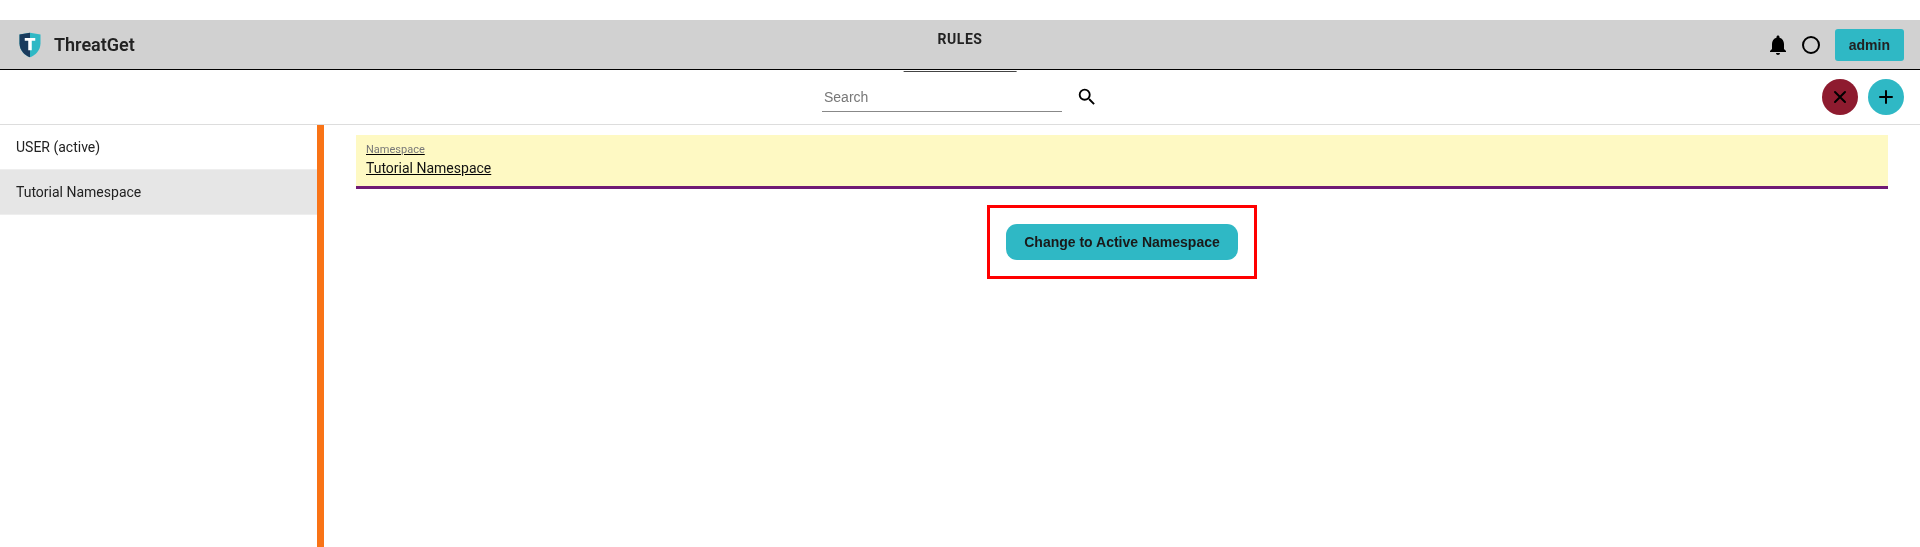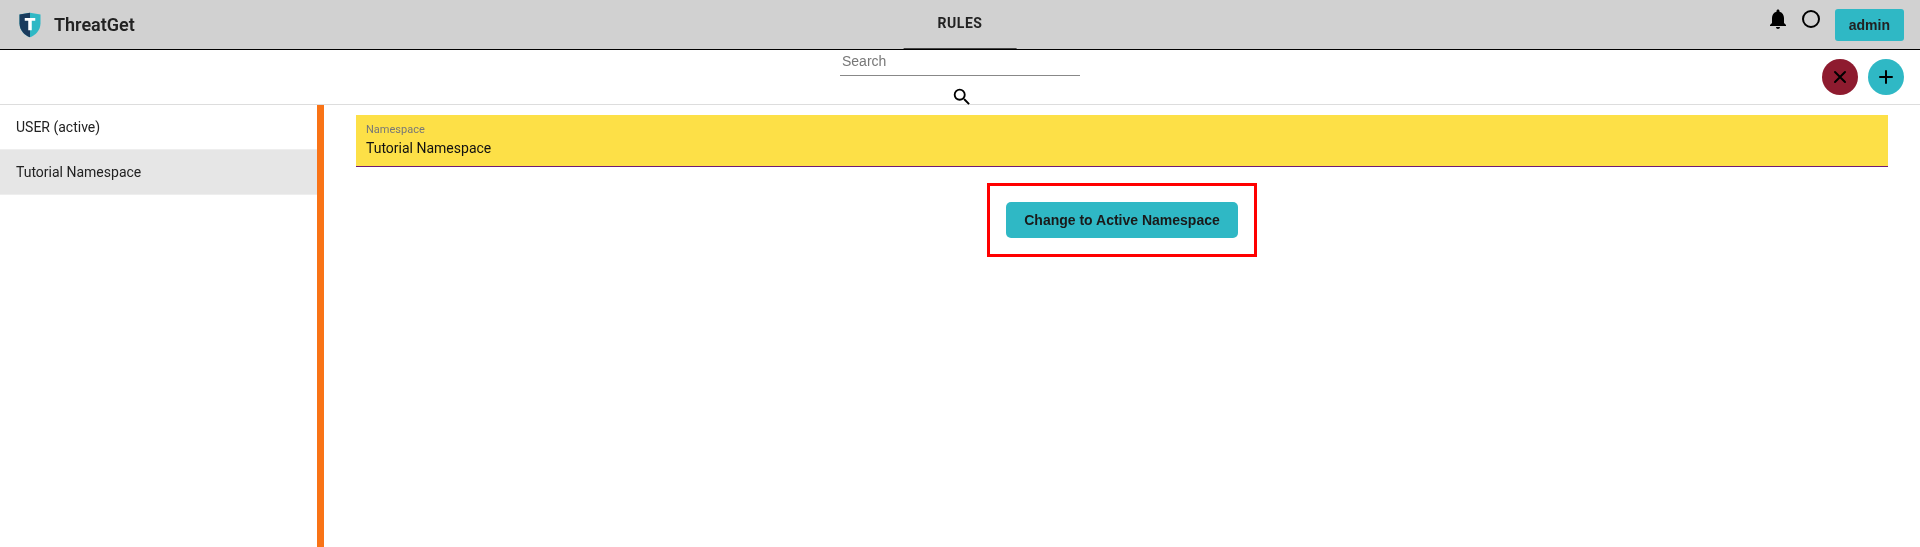--- a/index.html
+++ b/index.html
@@ -7,46 +7,47 @@
     
     
     .header {
       display: flex;
       align-items: center;
       background: #d1d1d1;
       height: 50px;
       padding: 0 16px;
       border-bottom: 1px solid #000;
       position: relative;
+      margin-top: 20px;
     }
     .logo-wrap { display: flex; align-items: center; gap: 10px; }
     .logo-svg { width: 28px; height: 28px; }
     .app-name { font-size: 18px; font-weight: 600; color: #222; }
     
     .tabs {
       position: absolute;
       left: 50%;
       transform: translateX(-50%);
       display: flex;
       gap: 0;
     }
     .tab {
       font-size: 14px;
       font-weight: 700;
       letter-spacing: 0.5px;
       color: #222;
-      padding: 14px 34px 17px;
+      padding: 14px 34px 24px;
       border-bottom: 1.5px solid #444;
       cursor: pointer;
     }
     
     .header-right {
       margin-left: auto;
       display: flex;
-      align-items: flex-start;
+      align-items: center;
       gap: 14px;
     }
     .bell-icon, .circle-icon { cursor: pointer; }
     .admin-btn {
       background: #2fb8c5;
       color: #222;
       font-size: 14px;
       font-weight: 700;
       padding: 8px 14px;
       border: none;
@@ -62,21 +63,20 @@
       border-bottom: 1px solid #ddd;
       position: relative;
     }
     .search-wrap {
       position: absolute;
       left: 50%;
       transform: translateX(-50%);
       display: flex;
       align-items: center;
       gap: 10px;
-      flex-direction: column;
     }
     .search-input {
       width: 240px;
       border: none;
       border-bottom: 1px solid #888;
       background: transparent;
       font-size: 14px;
       padding: 6px 2px;
       outline: none;
       color: #555;
@@ -122,24 +122,25 @@
     }
     .side-item.selected {
       background: #e6e6e6;
     }
     
     .main {
       flex: 1;
       padding: 10px 32px 20px 32px;
     }
     .field-block {
-      background: #fde047;
-      border-bottom: 1px solid #701a75;
+      background: #fef9c3;
+      border-bottom: 3px solid #701a75;
       padding: 8px 10px 10px;
       margin-bottom: 14px;
+      text-decoration: underline;
     }
     .field-label {
       font-size: 11px;
       color: #777;
       margin-bottom: 4px;
     }
     .field-value {
       font-size: 14px;
       color: #111;
     }
@@ -151,21 +152,21 @@
       margin: 16px auto 0;
       width: 270px;
       border: 3px solid #ff0000;
       padding: 16px;
       display: flex;
       justify-content: center;
     }
     .change-btn {
       background: #2fb8c5;
       border: none;
-      border-radius: 5px;
+      border-radius: 11px;
       padding: 10px 18px;
       font-size: 14px;
       font-weight: 700;
       color: #1a1a1a;
       cursor: pointer;
     }
   </style>
 </head>
 <body>
 

